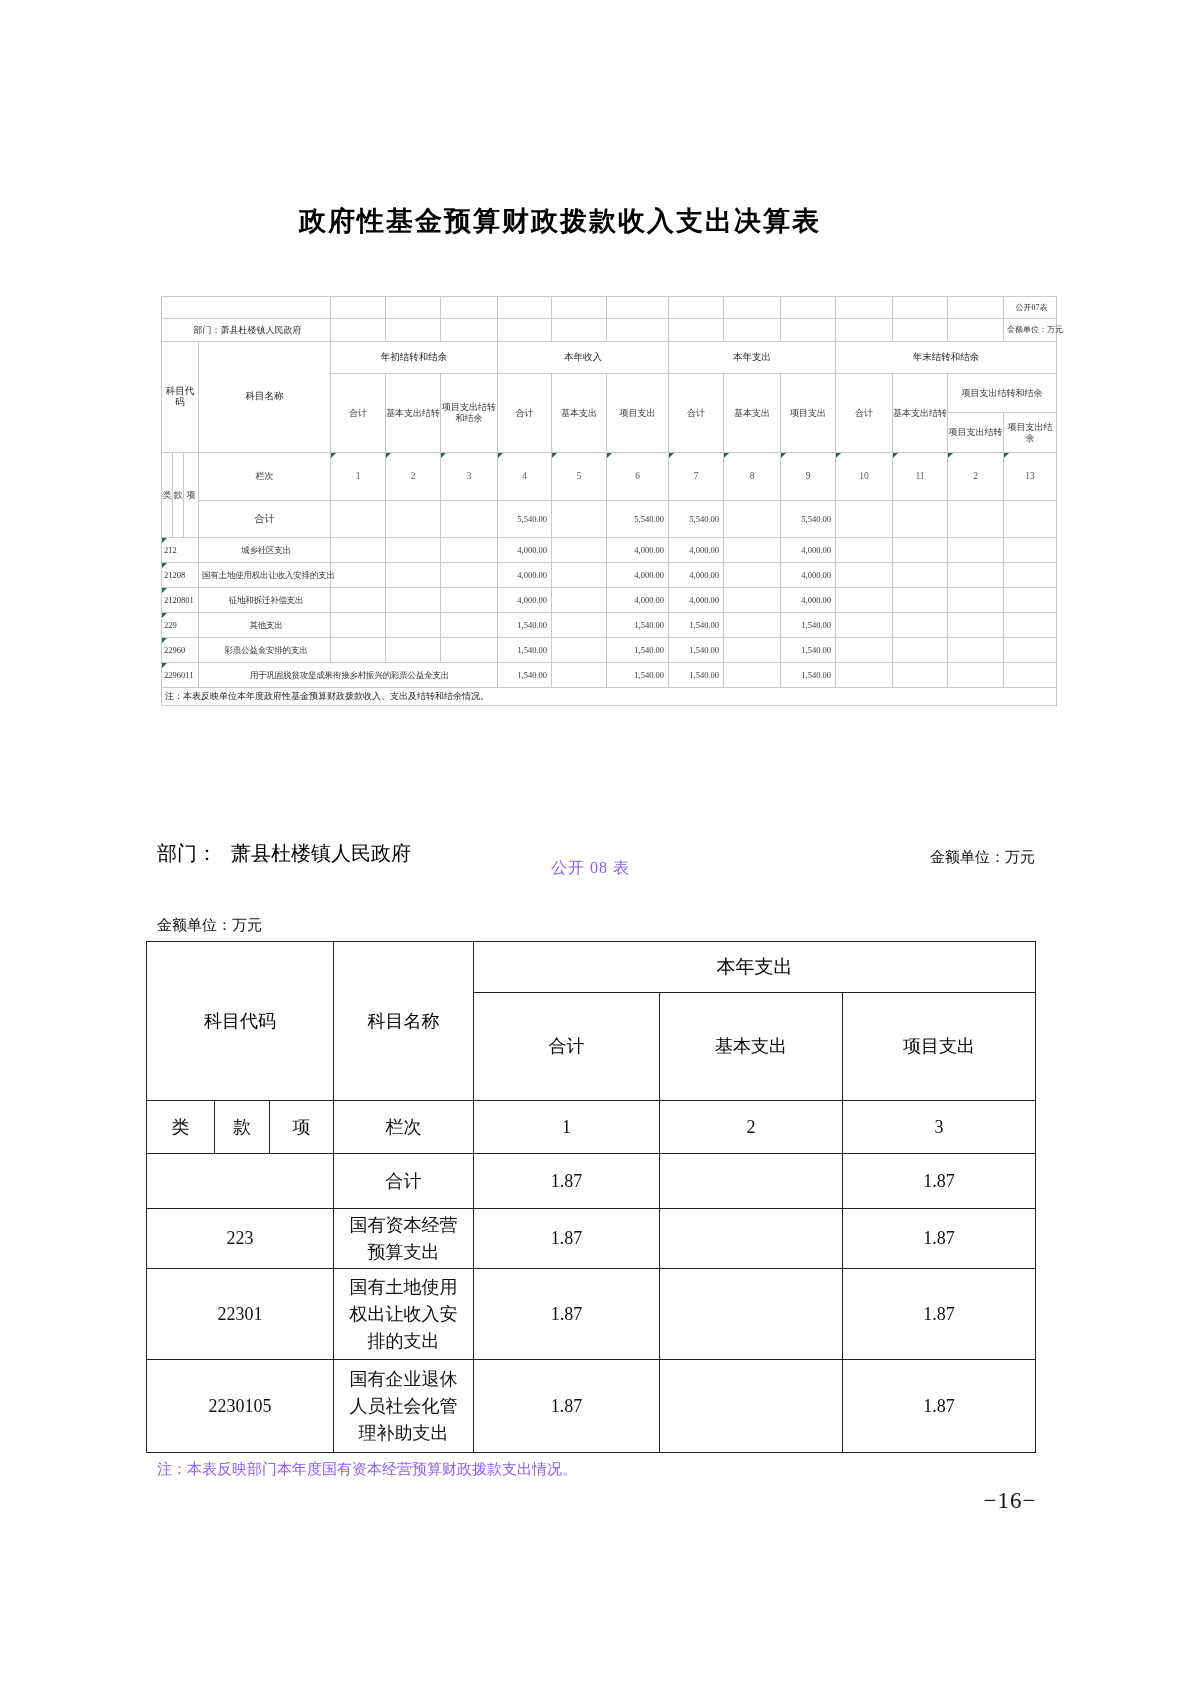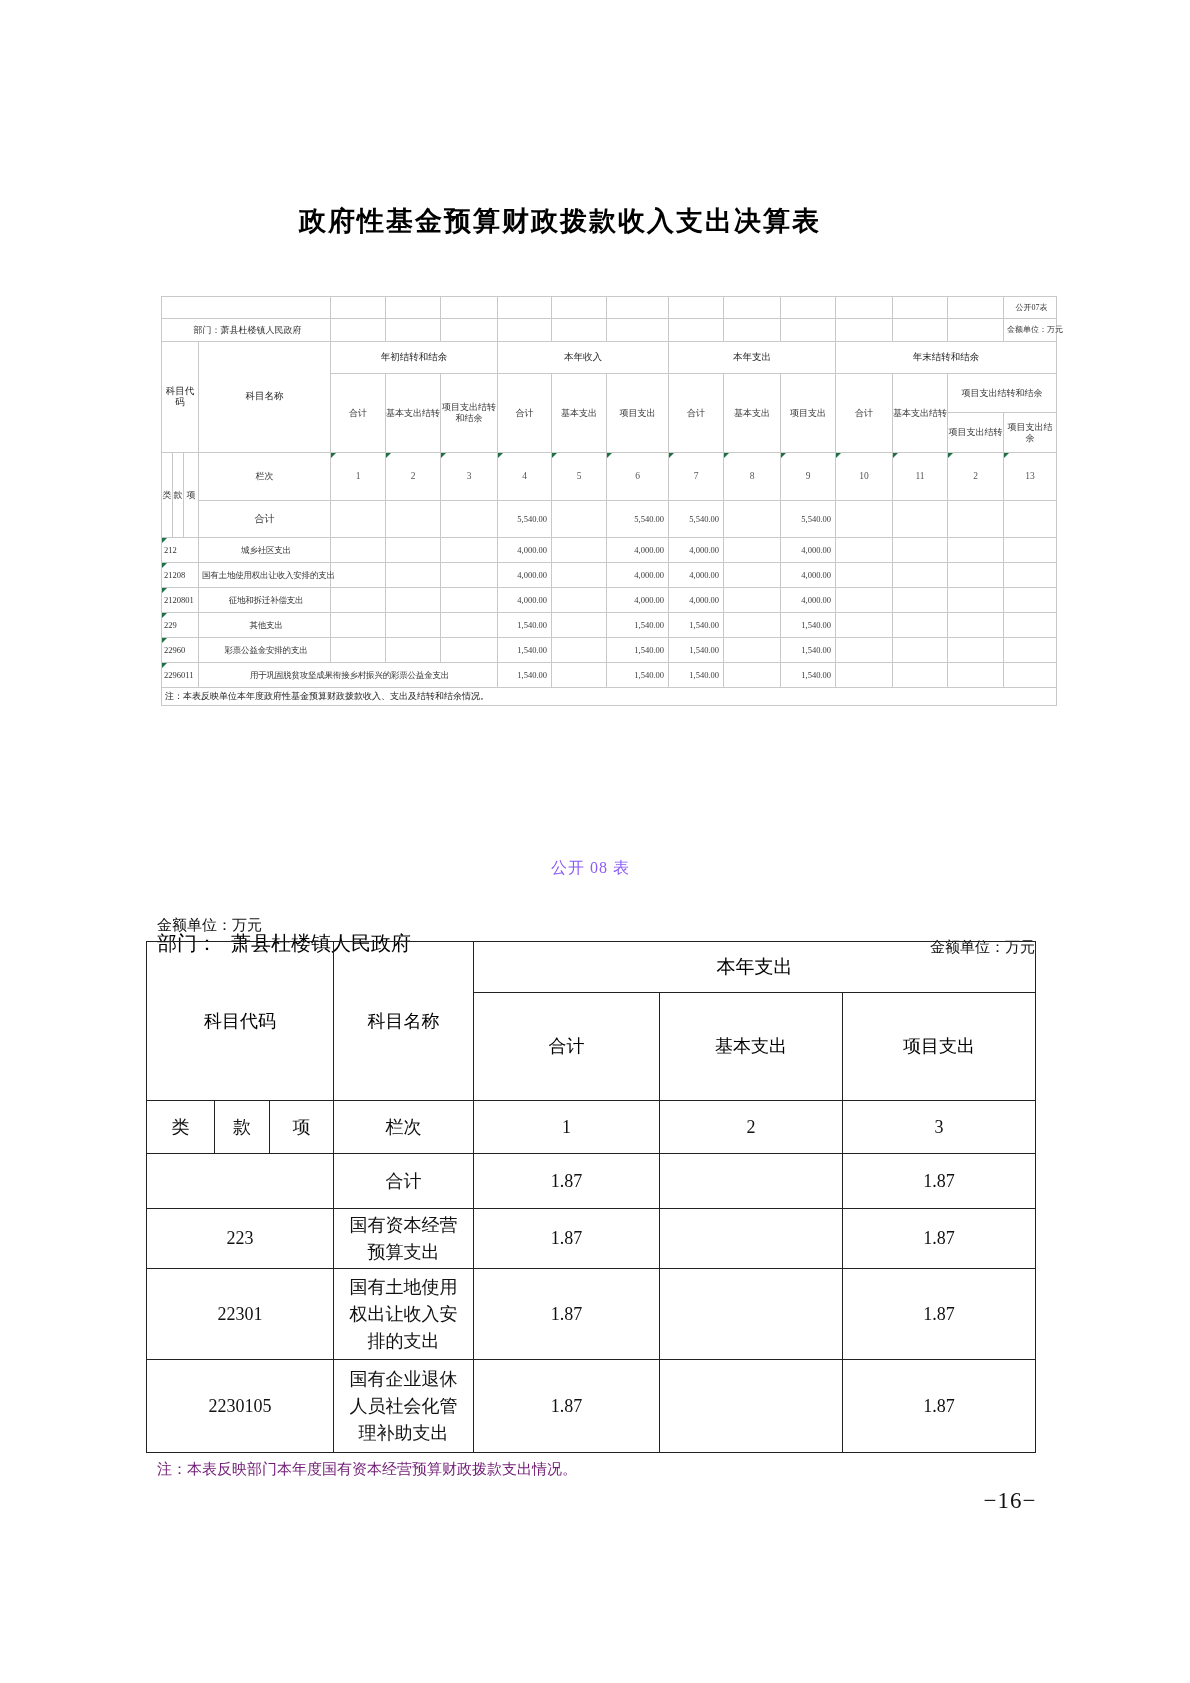--- a/index.html
+++ b/index.html
@@ -68,26 +68,26 @@
   .t2 tr.t2-r2 { height:91px; }
   .t2 tr.t2-r3 { height:93px; }
   .t2 .hdr { font-size:18px; color:#000; }
   .t2 .big { font-size:19px; }
   .t2 td.name { padding:0 12px; font-size:18px; }
   .t2 td.val  { font-size:18px; }
 
   
   .t2-meta { position:absolute; left:146px; width:889px; }
   #t2-sheet { top:858px; text-align:center; font-size:16px; color:#8b5cf6; letter-spacing:1px; }
-  #t2-dept-line { top:930px; display:flex; justify-content:space-between; align-items:flex-end; padding-left:11px; }
+  #t2-dept-line { top:840px; display:flex; justify-content:space-between; align-items:flex-end; padding-left:11px; }
   #t2-dept-line .dept { font-size:20px; color:#000; }
   #t2-dept-line .dept .dname { margin-left:14px; }
   #t2-dept-line .unit { font-size:15px; color:#111; }
   #t2-unit-left { top:916px; padding-left:11px; font-size:15px; color:#111; }
-  #t2-note { position:absolute; left:157px; top:1460px; font-size:15px; color:#701a75; }
+  #t2-note { position:absolute; left:157px; top:1460px; font-size:15px; color:#8b5cf6; }
 
   
   #page-num {
     position:absolute; left:950px; top:1488px; width:120px;
     text-align:center; font-size:23px; color:#111; letter-spacing:1px;
   }
 </style>
 </head>
 <body>
 

